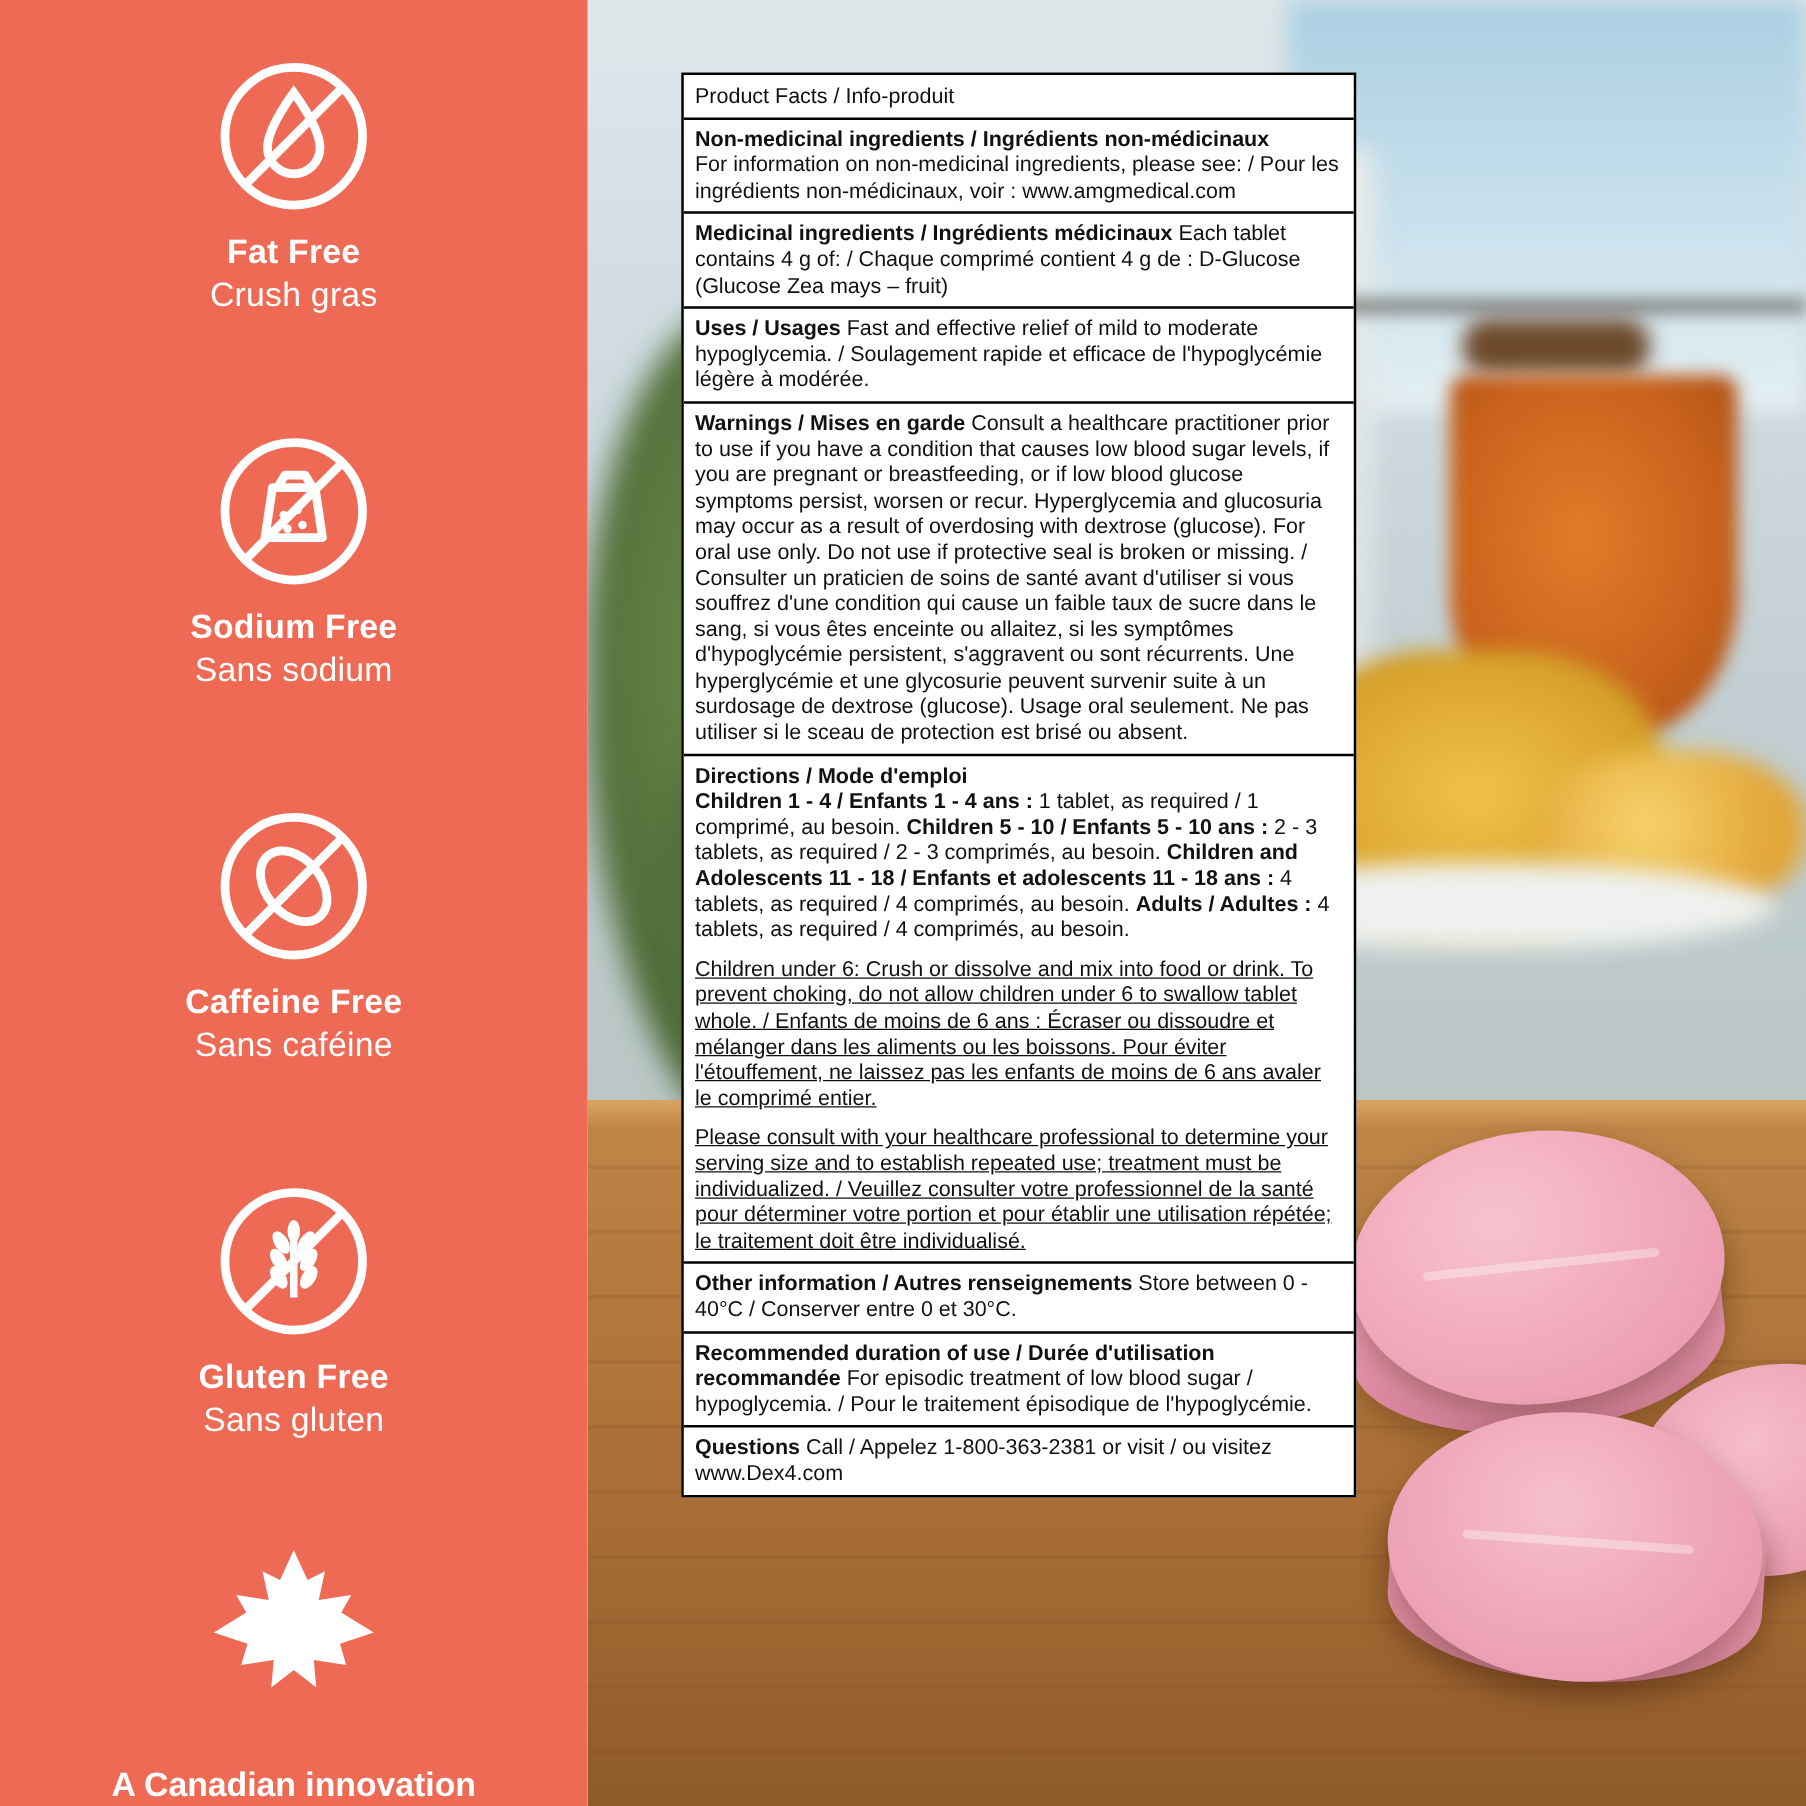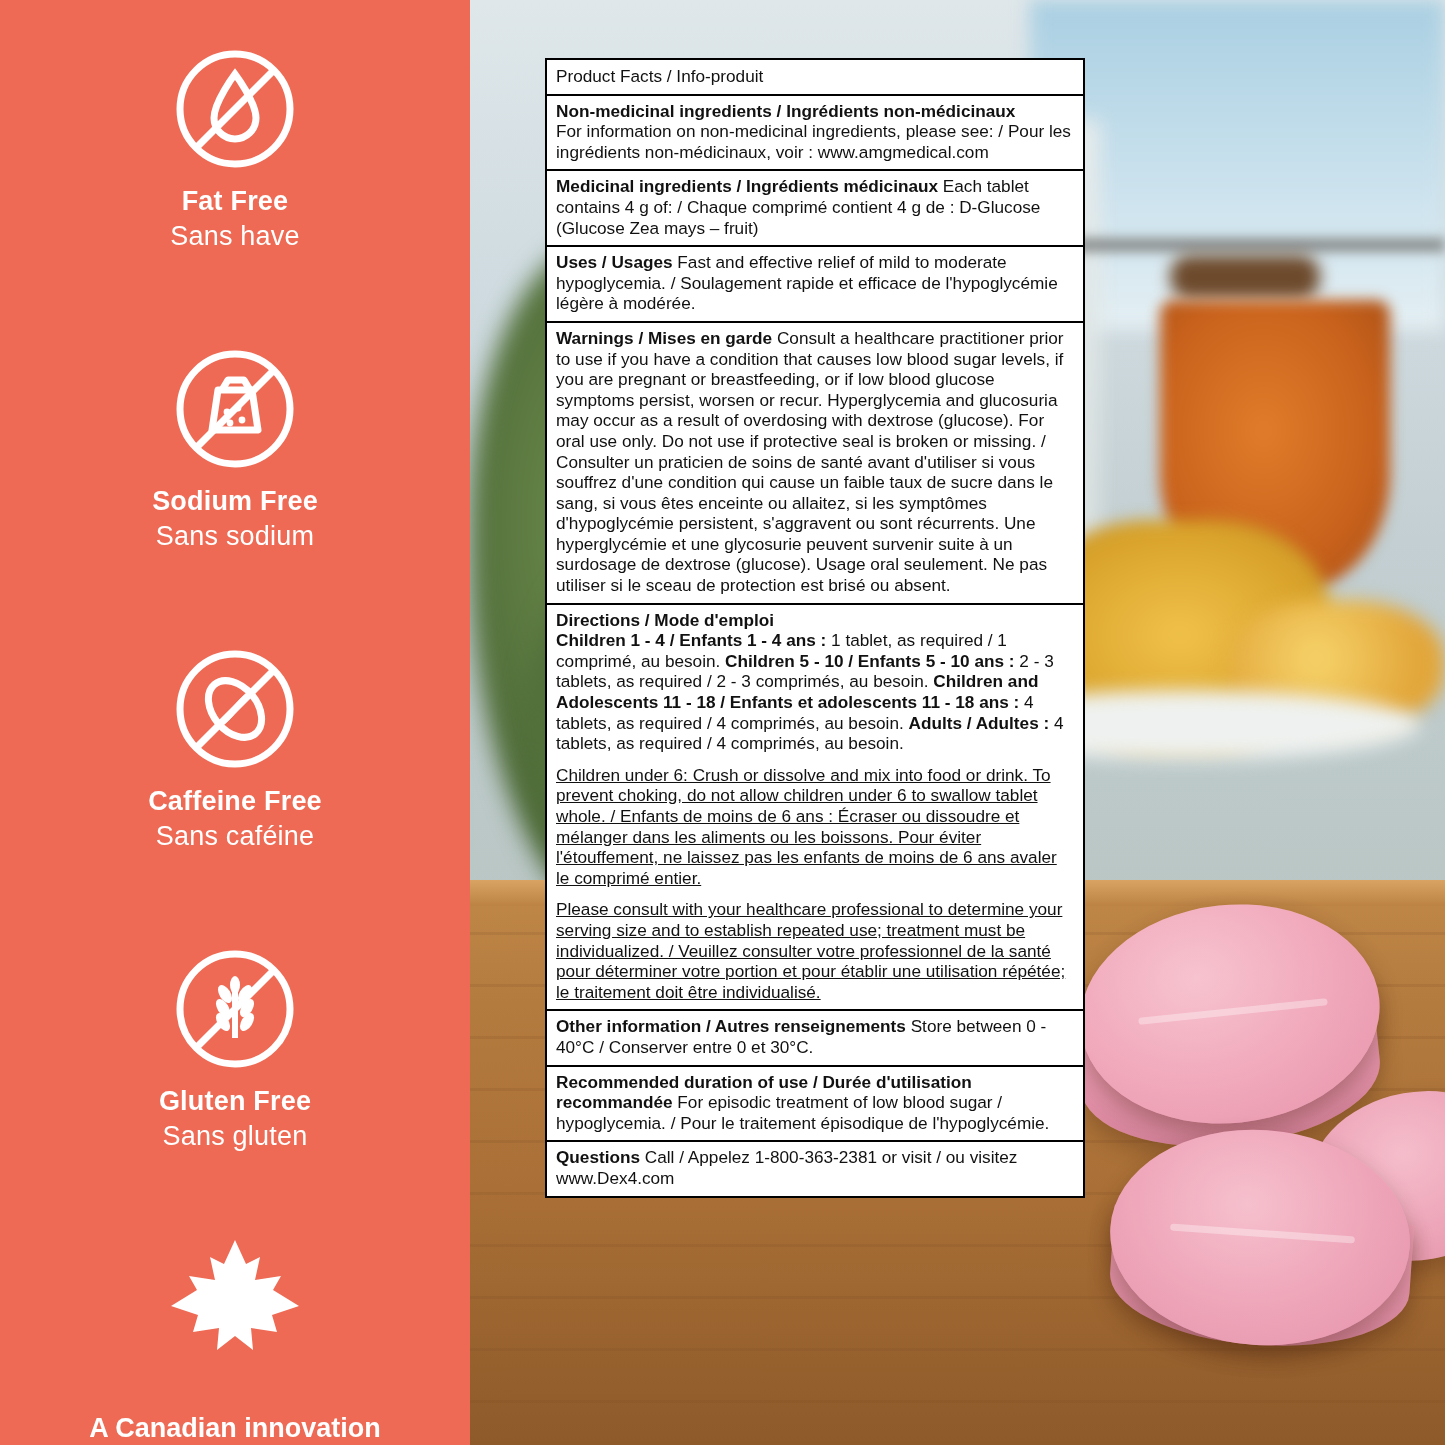--- a/index.html
+++ b/index.html
@@ -261,21 +261,21 @@
     <div class="benefit">
       <div class="icon-wrap">
         <svg width="126" height="126" viewBox="0 0 126 126">
           <circle cx="63" cy="63" r="55" fill="none" stroke="#fff" stroke-width="7"></circle>
           <path d="M63 28 C63 28 42 56 42 72 a21 21 0 0 0 42 0 C84 56 63 28 63 28 Z" fill="none" stroke="#fff" stroke-width="7"></path>
           <line x1="26" y1="100" x2="100" y2="26" stroke="#fff" stroke-width="7"></line>
         </svg>
       </div>
       <div class="b-label">
         <span>Fat Free</span>
-        <span class="fr">Sans have</span>
+        <span class="fr">Crush gras</span>
       </div>
     </div>
 
     <div class="spacer-1"></div>
 
     <div class="benefit">
       <div class="icon-wrap">
         <svg width="126" height="126" viewBox="0 0 126 126">
           <circle cx="63" cy="63" r="55" fill="none" stroke="#fff" stroke-width="7"></circle>
           <path d="M46 44 L80 44 L86 84 L40 84 Z" fill="none" stroke="#fff" stroke-width="7" stroke-linejoin="round"></path>

